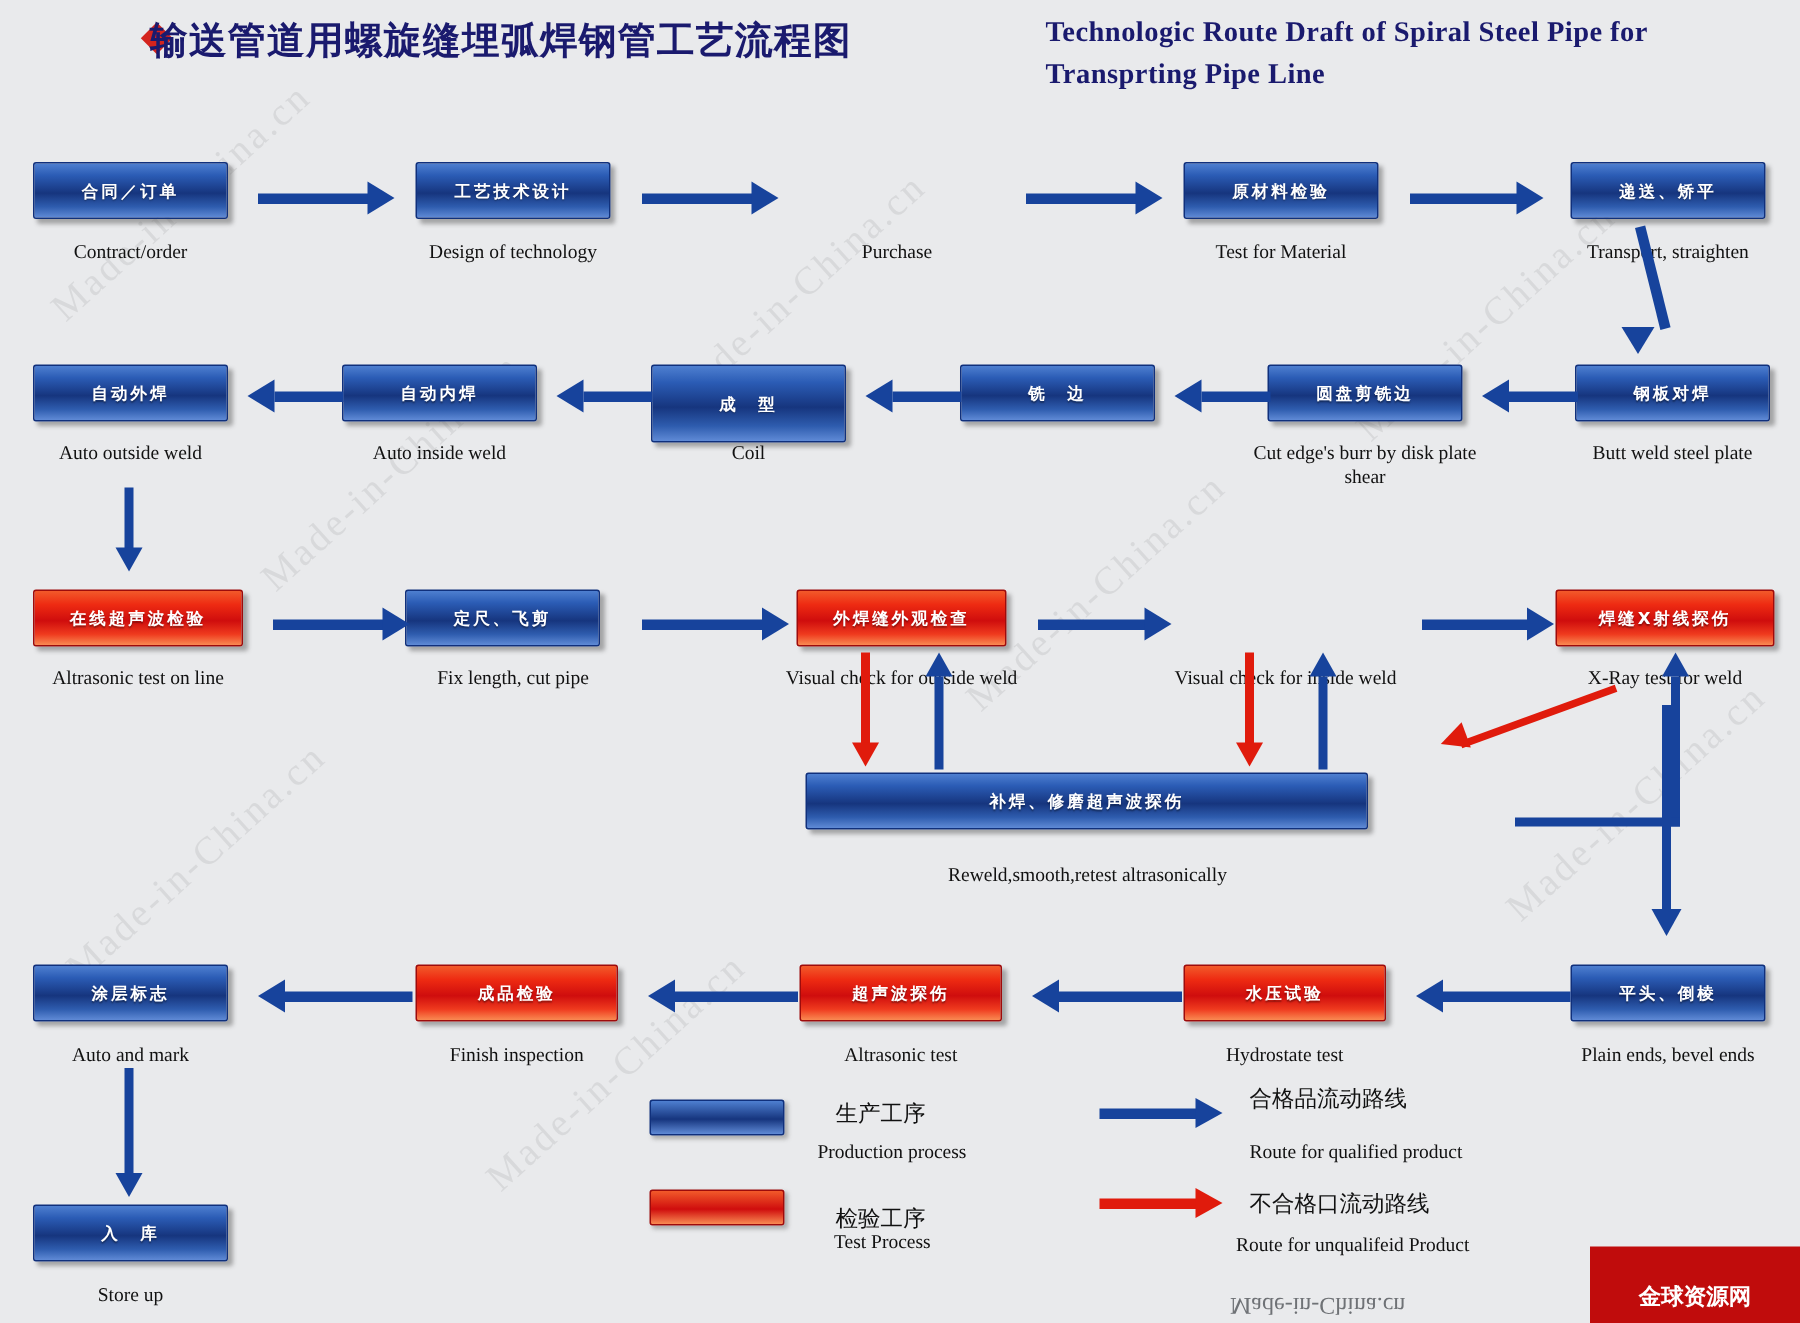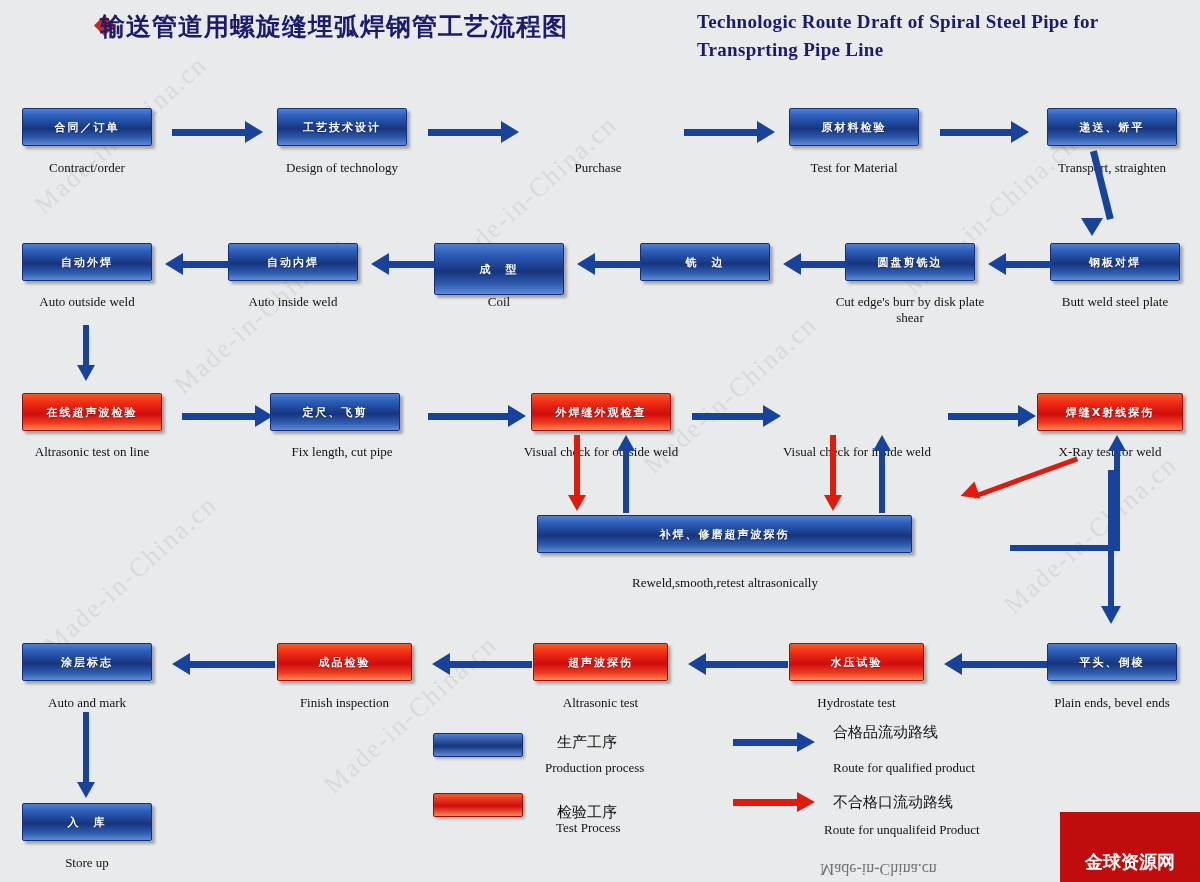--- a/index.html
+++ b/index.html
@@ -80,23 +80,23 @@
     font-size:13px;color:#111;
   }
   .legend-box{
     position:absolute;height:22px;width:88px;border:1px solid #10307c;border-radius:2px;
     box-shadow:2px 2px 3px rgba(80,80,80,.4);
   }
   .legend-box.blue{background:linear-gradient(to bottom,#4e7fd0,#16357e 55%,#5f8ad6);}
   .legend-box.red{background:linear-gradient(to bottom,#f25a2a,#cf0d0d 55%,#f98a52);border-color:#9e0b0b;}
 
   .brand{
-    position:absolute;right:0;bottom:0;width:140px;height:70px;
+    position:absolute;right:0;bottom:0;width:140px;height:51px;
     background:#c00c0c;color:#fff;font-family:Liberation Sans, sans-serif;
-    font-size:18px;display:flex;align-items:flex-end;justify-content:center;
+    font-size:15px;display:flex;align-items:flex-end;justify-content:center;
     padding-bottom:8px;box-sizing:border-box;font-weight:bold;
   }
   .flip{
     position:absolute;left:820px;bottom:4px;color:#6f7276;font-size:16px;
     font-family:"Liberation Serif",serif;transform:scaleY(-1);
   }
 </style>
 </head>
 <body>
 

